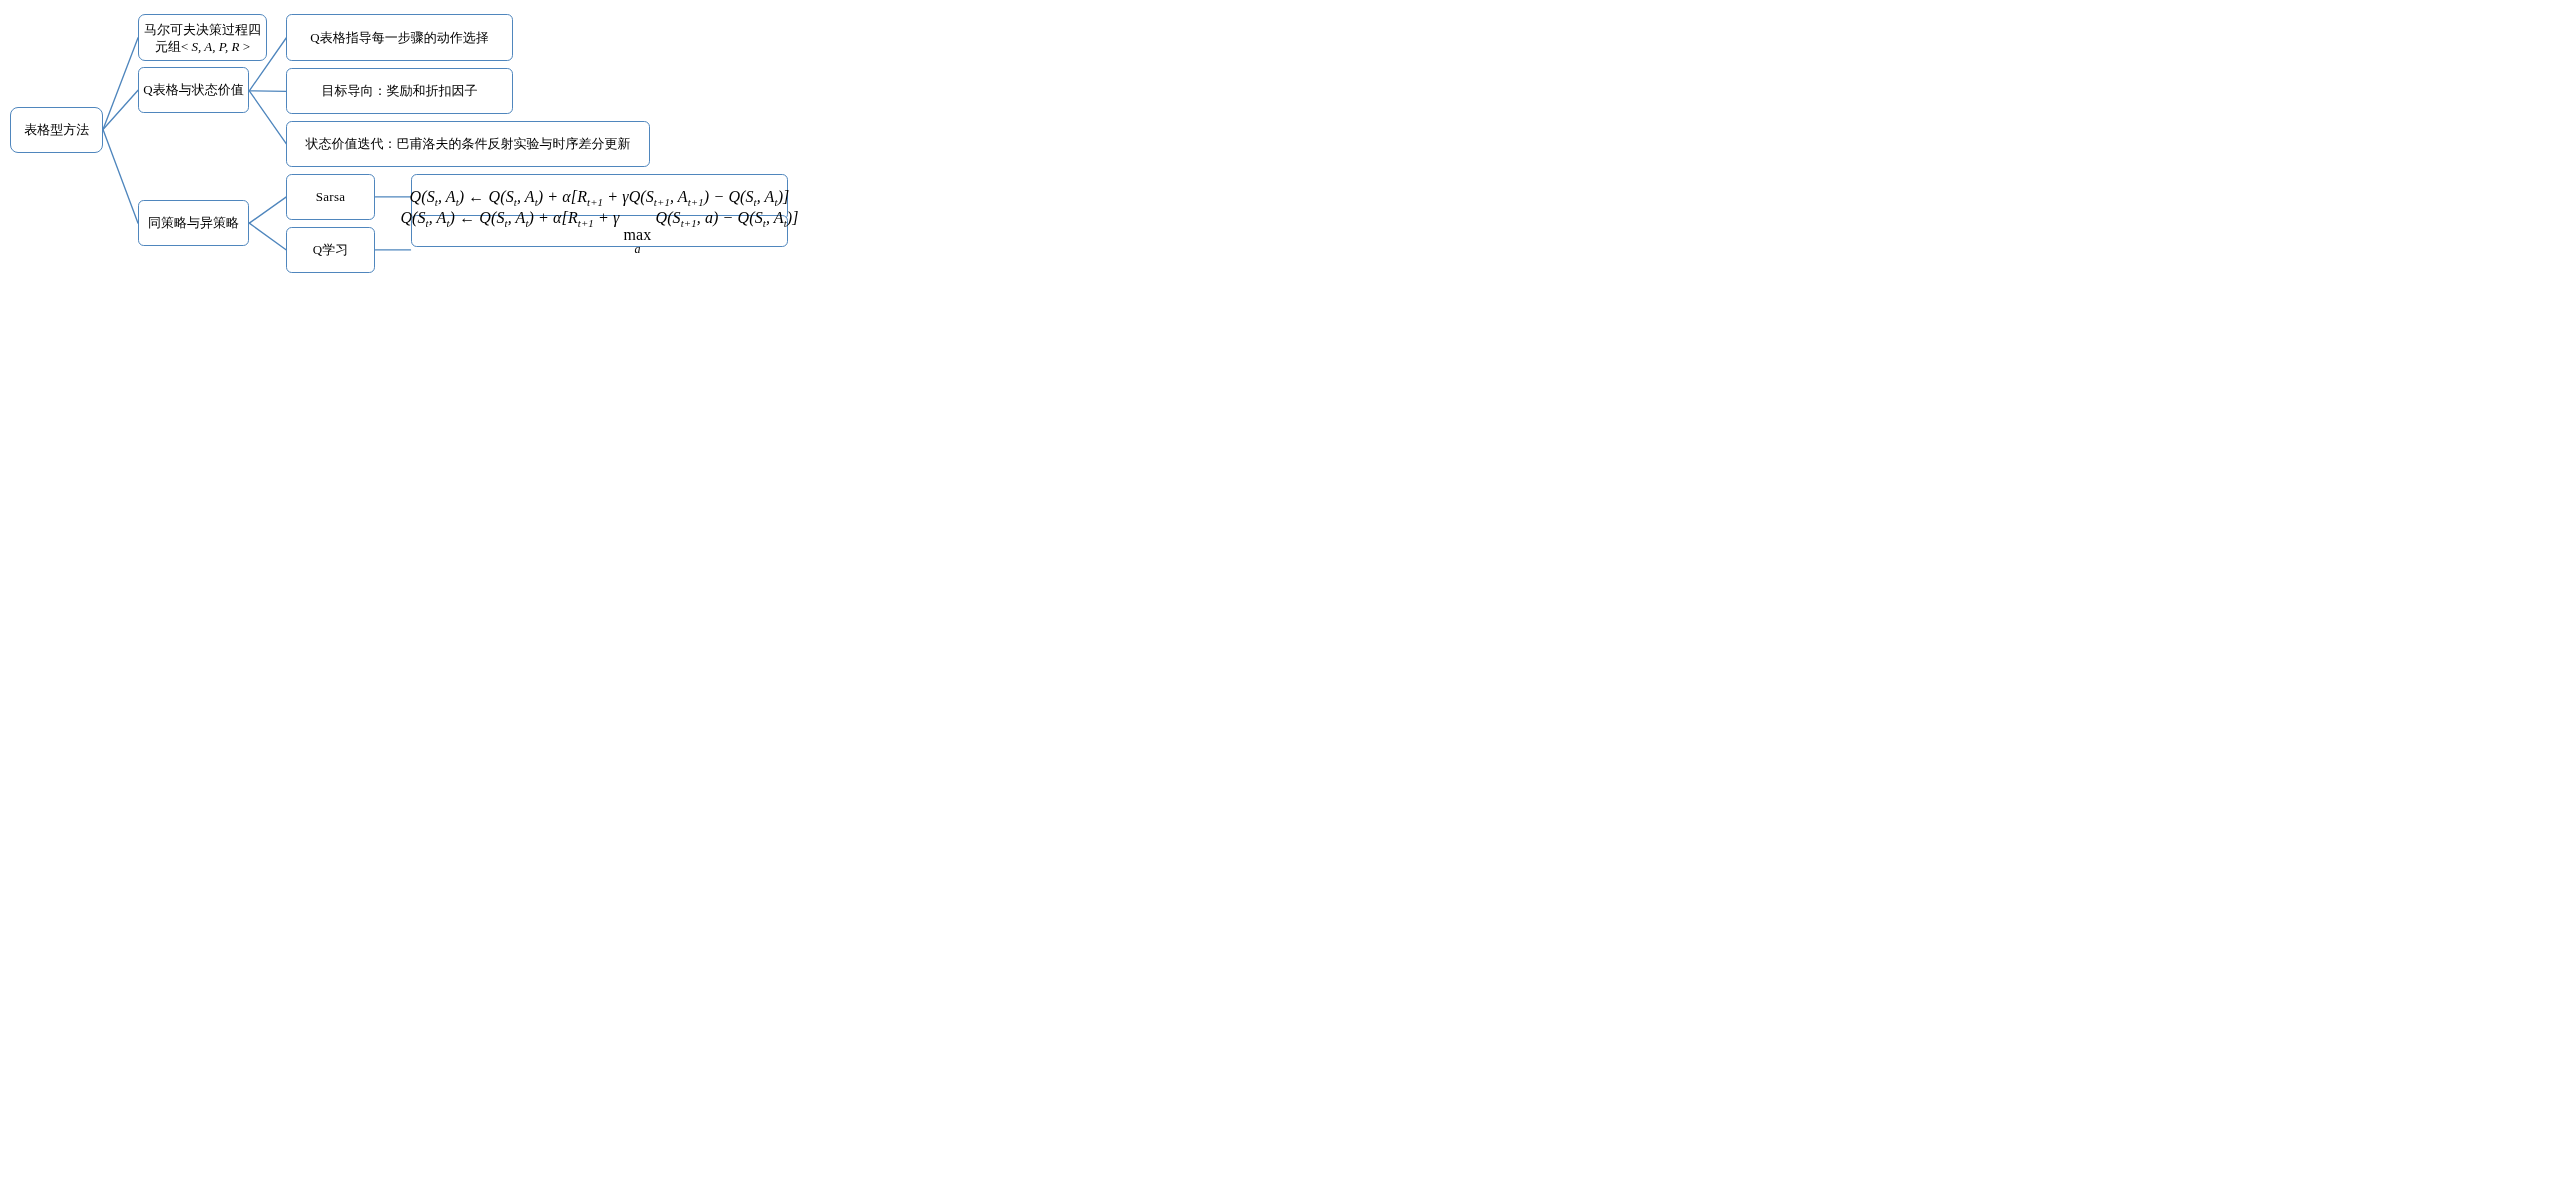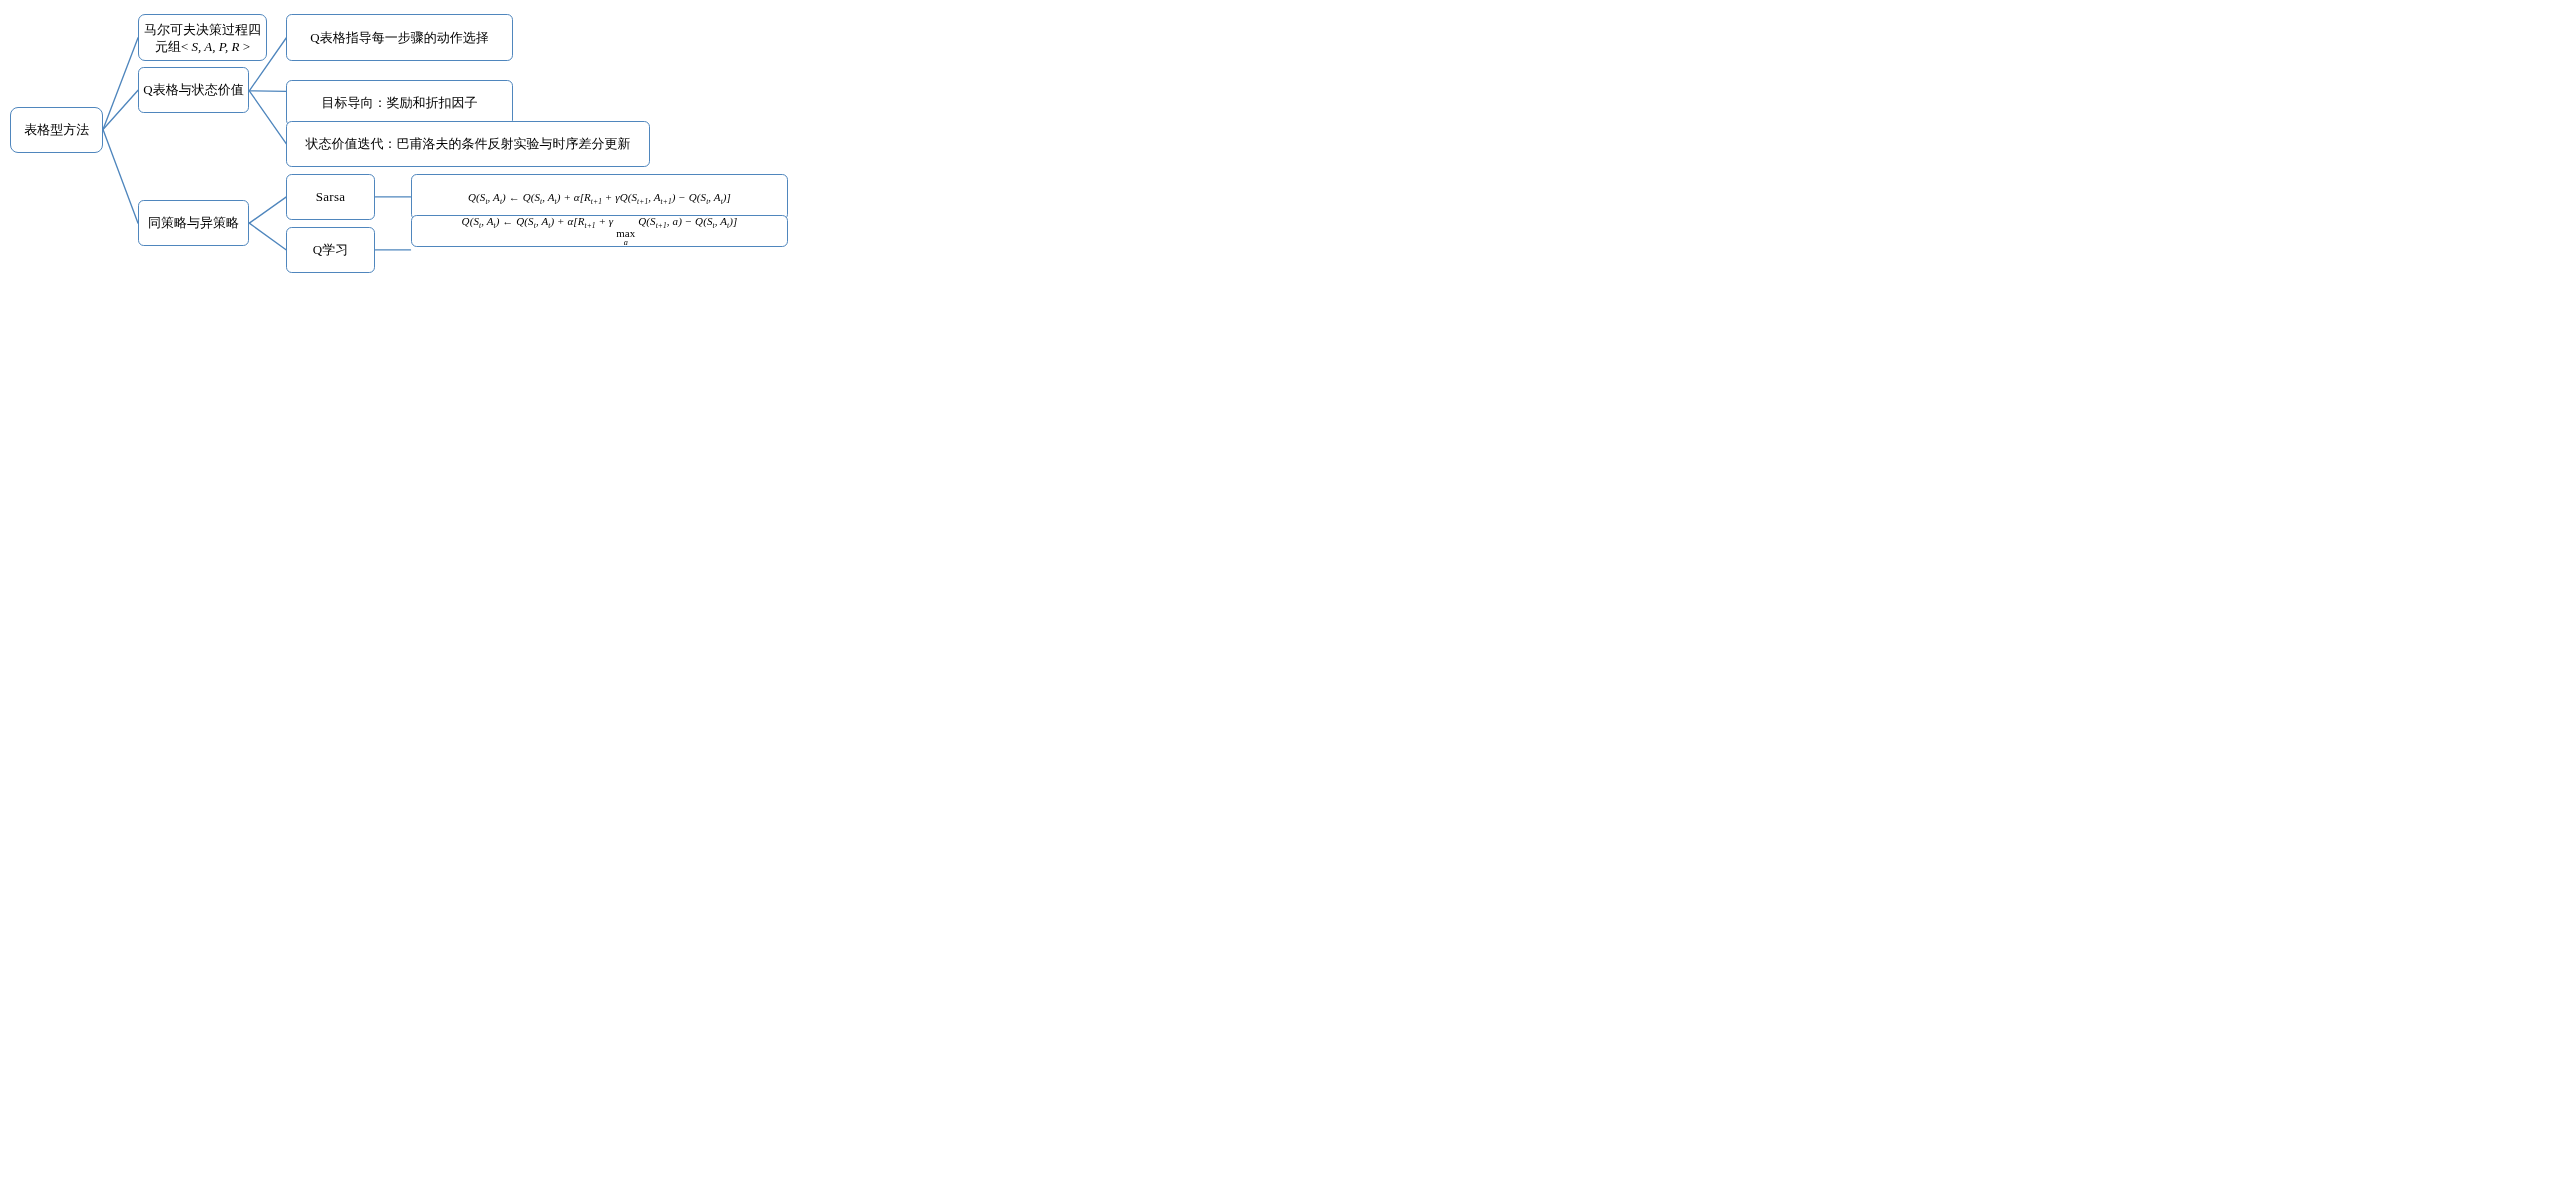--- a/index.html
+++ b/index.html
@@ -12,21 +12,21 @@
   svg.connectors{position:absolute;left:0;top:0;width:100%;height:100%;}
   svg.connectors line{stroke:var(--accent);stroke-width:2.6;stroke-linecap:round;}
   .node{
     position:absolute;box-sizing:border-box;background:var(--paper);
     border:1.5px solid var(--accent);border-radius:5.7px;
     display:flex;flex-direction:column;align-items:center;justify-content:center;
     text-align:center;font-size:13px;line-height:1.32;padding:2.1px 3.1px;
   }
   .node .lbl{display:block;}
   .latin{letter-spacing:0.3px;}
-  .formula{font-size:11px;font-style:italic;white-space:nowrap;letter-spacing:0.1px;}
+  .formula{font-size:16px;font-style:italic;white-space:nowrap;letter-spacing:0.1px;}
   .formula sub, .node sub{font-size:0.68em;line-height:0;}
   .it{font-style:italic;}
   .stk{display:inline-flex;flex-direction:column;align-items:center;line-height:1;vertical-align:-1.05em;}
   .stk .top{font-style:normal;}
   .stk .bot{font-style:italic;font-size:0.75em;margin-top:0.5px;}
 </style>
 </head>
 <body>
 
 <div class="canvas">
@@ -54,21 +54,21 @@
   </div>
 
   <div class="node" style="left:138px;top:67px;width:111px;height:46px;">
     <span class="lbl">Q表格与状态价值</span>
   </div>
 
   <div class="node" style="left:286px;top:14.4px;width:227px;height:47px;">
     <span class="lbl">Q表格指导每一步骤的动作选择</span>
   </div>
 
-  <div class="node" style="left:286px;top:68px;width:227px;height:46px;margin-top:12px;">
+  <div class="node" style="left:286px;top:68px;width:227px;height:46px;">
     <span class="lbl">目标导向：奖励和折扣因子</span>
   </div>
 
   <div class="node" style="left:286px;top:121px;width:364px;height:46px;">
     <span class="lbl">状态价值迭代：巴甫洛夫的条件反射实验与时序差分更新</span>
   </div>
 
   <div class="node" style="left:138px;top:200px;width:111px;height:46px;">
     <span class="lbl">同策略与异策略</span>
   </div>

